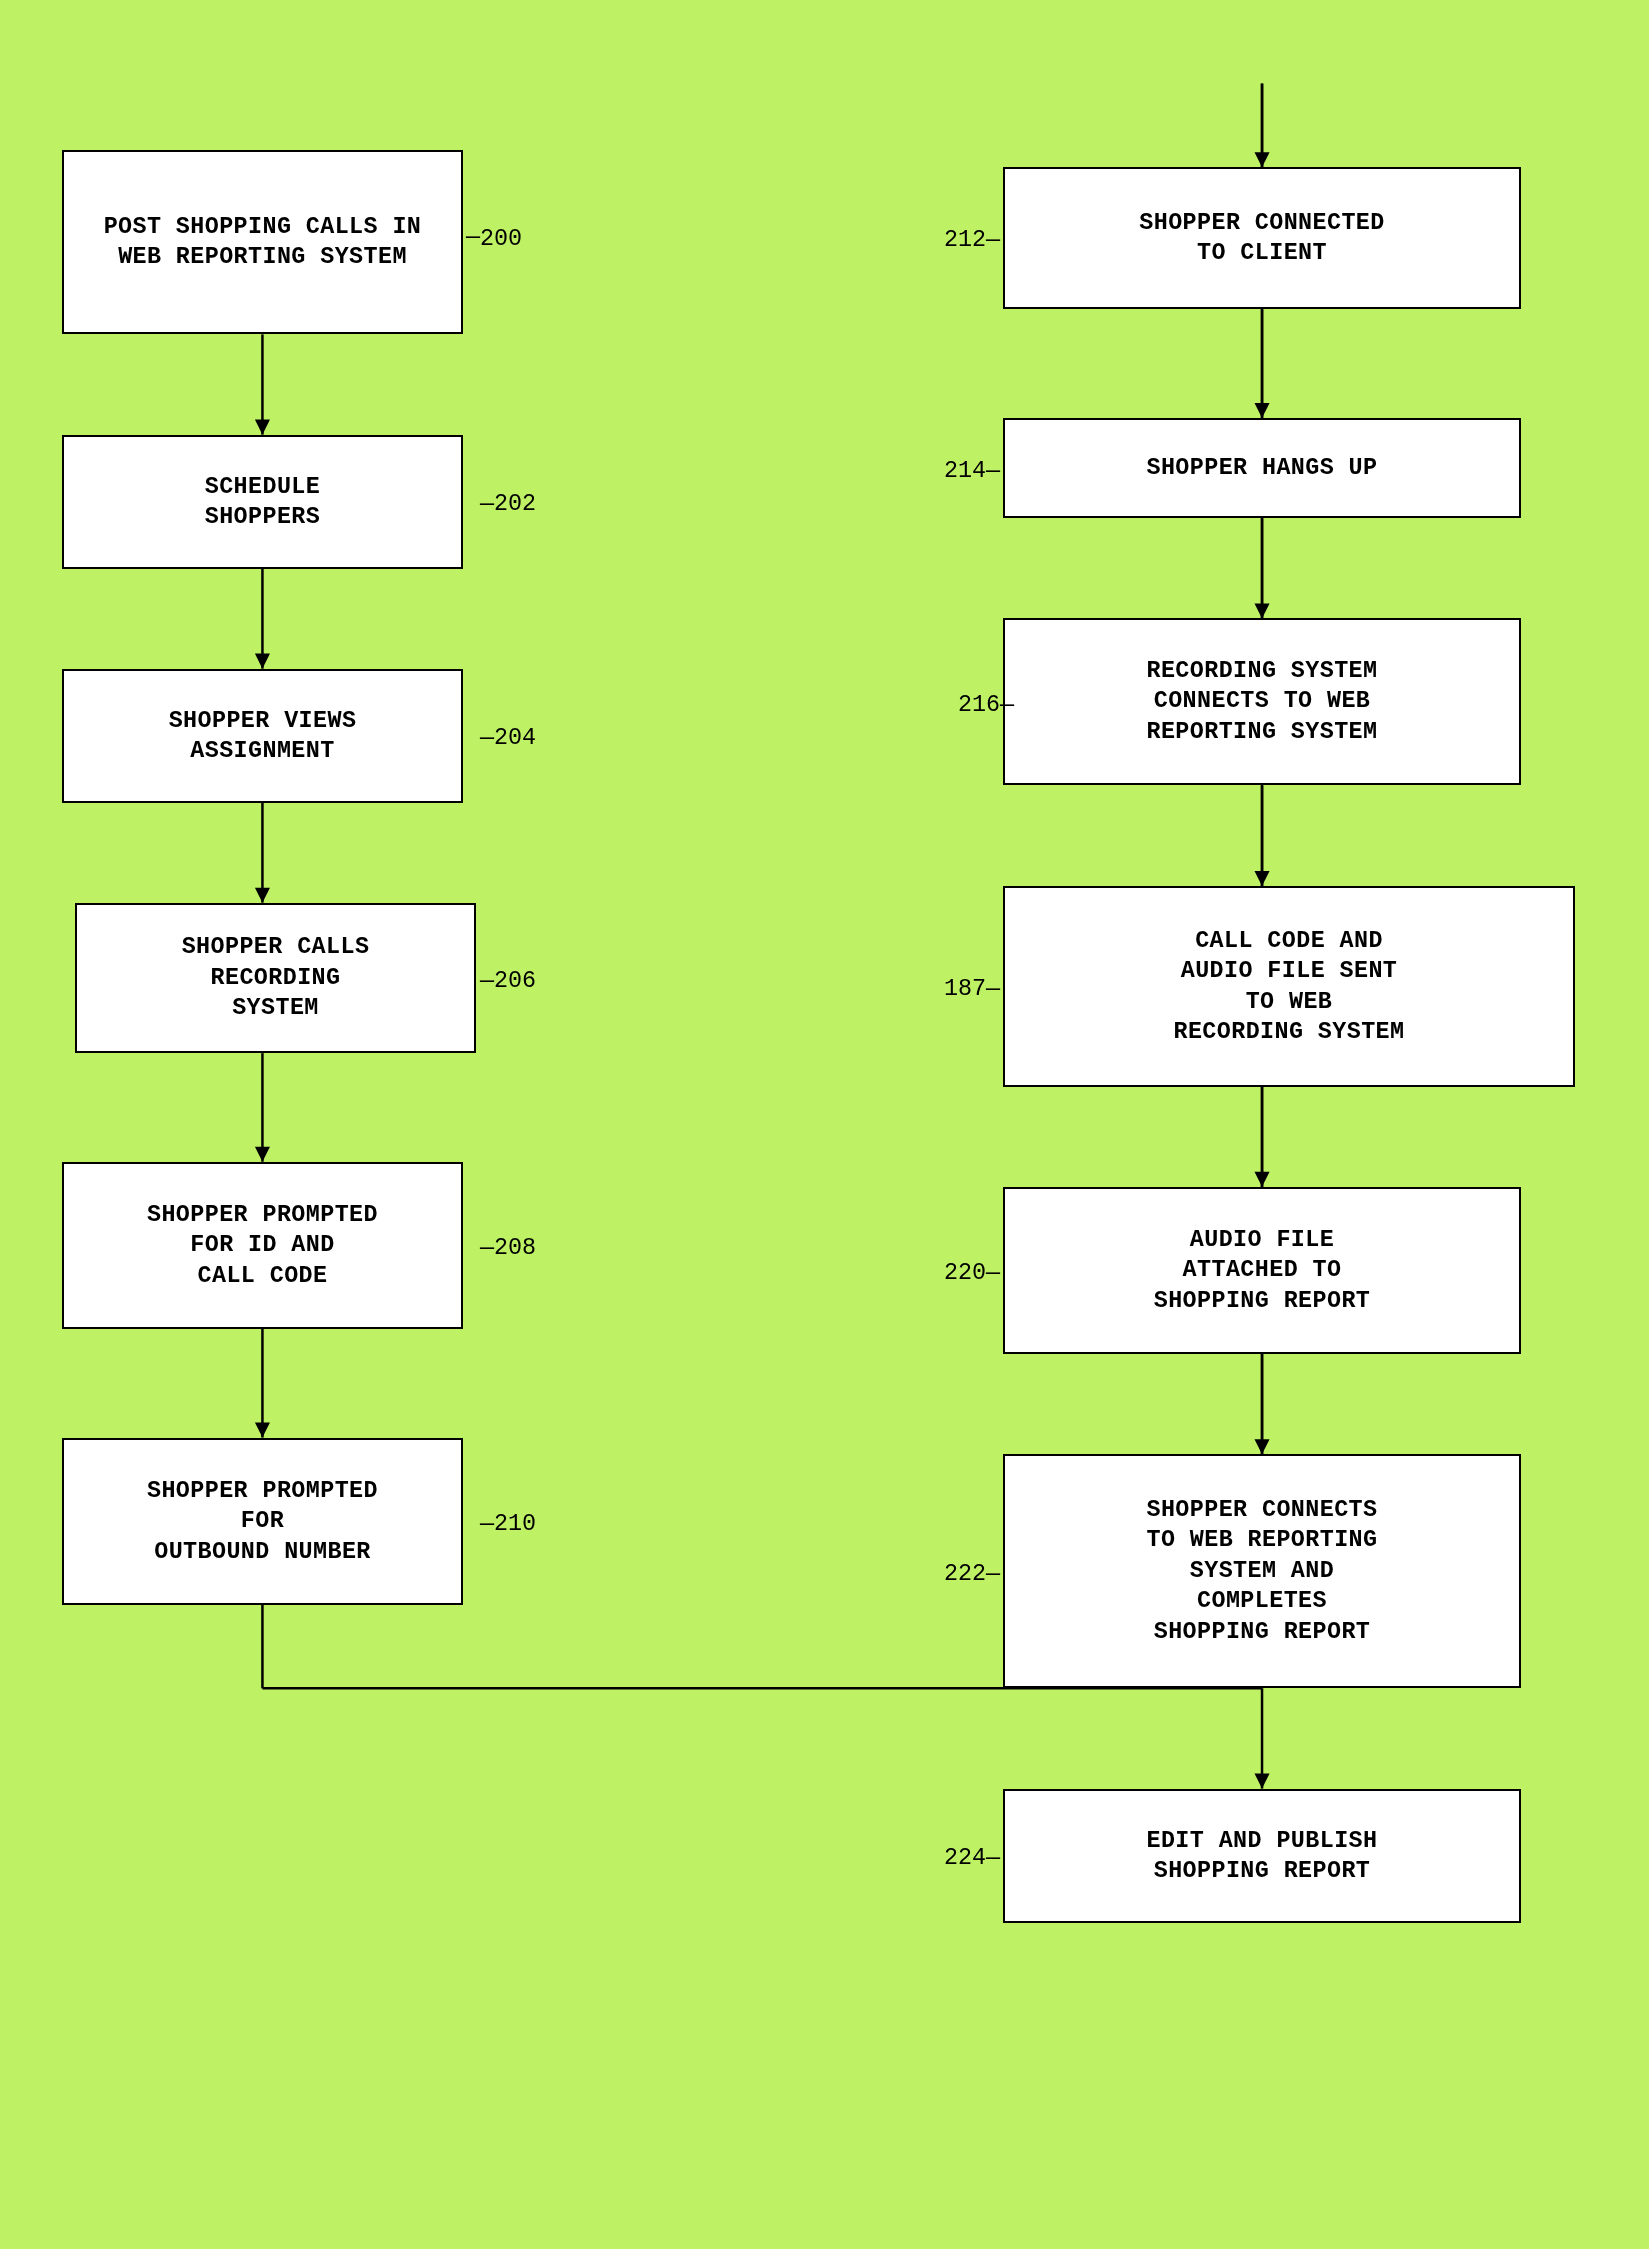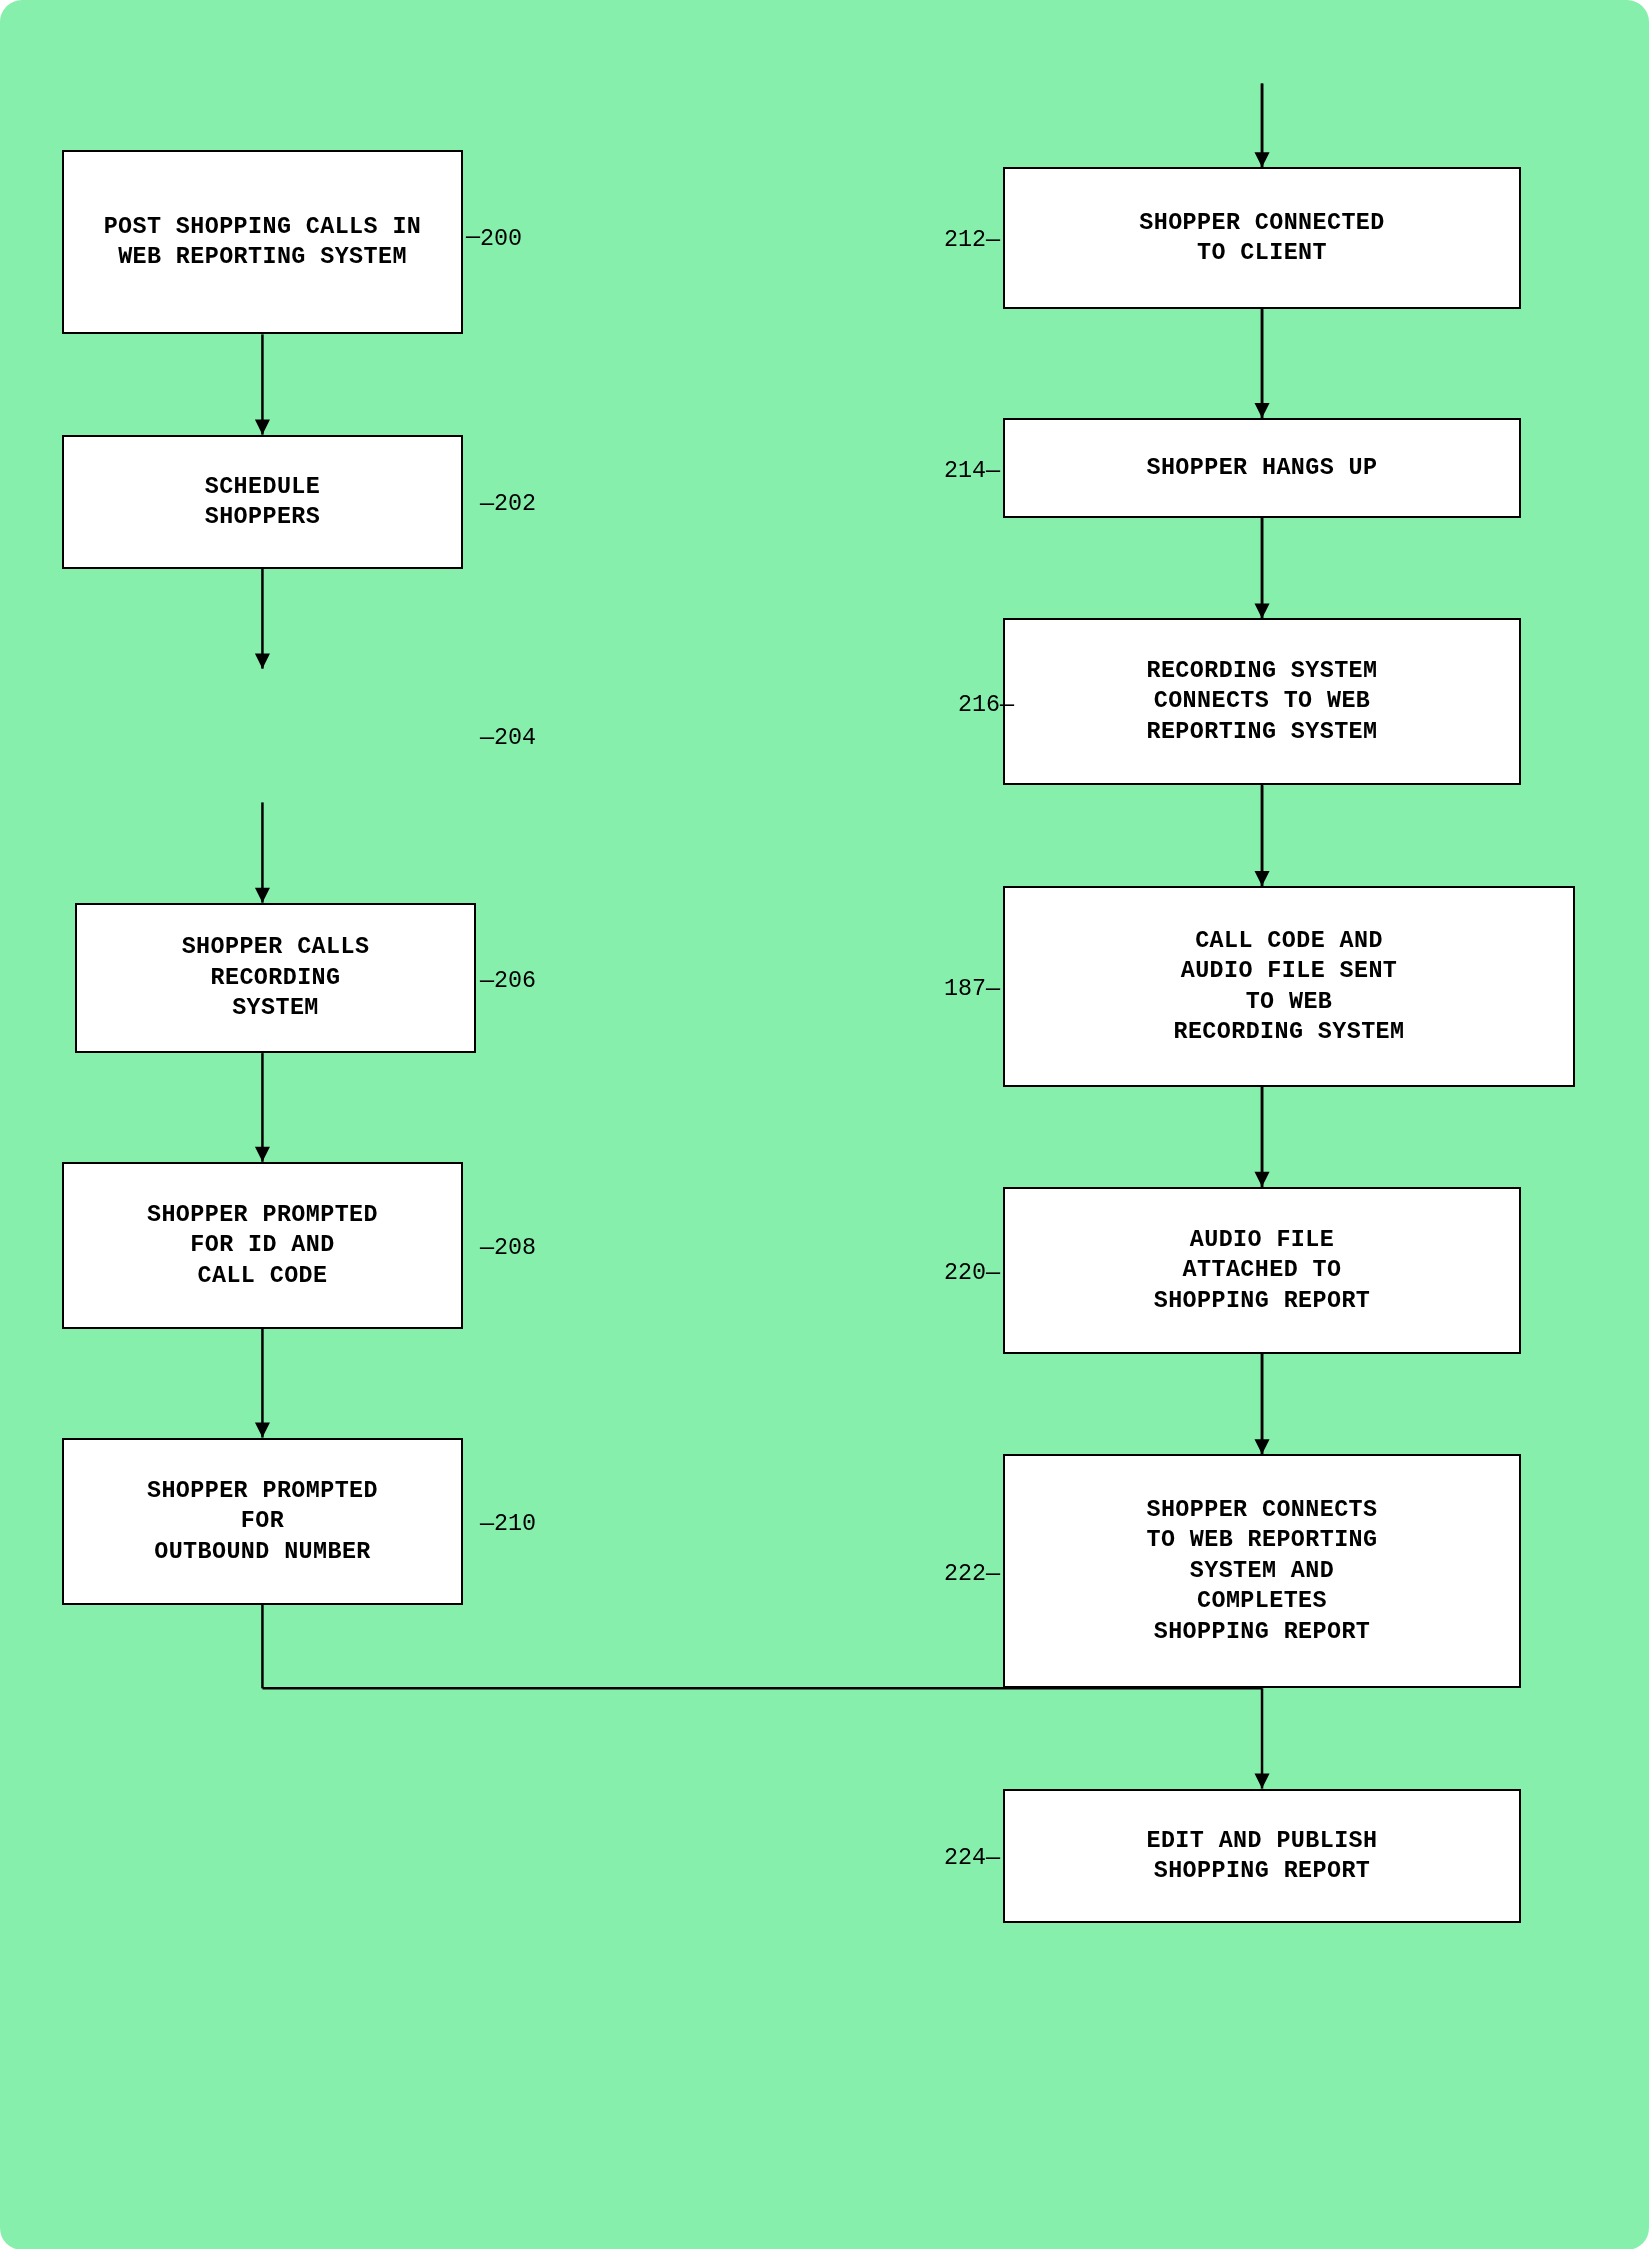--- a/index.html
+++ b/index.html
@@ -9,22 +9,21 @@
       width: 1649px;
       min-height: 2250px;
       position: relative;
       overflow: hidden;
     }
 
     .diagram-container {
       position: relative;
       width: 1649px;
       height: 2250px;
-      background: #86efac;
-      border-radius: 22px;
+      background: #bef264;
     }
 
     
     .flow-box {
       position: absolute;
       border: 2.5px solid #000;
       background: #fff;
       display: flex;
       align-items: center;
       justify-content: center;
@@ -112,20 +111,23 @@
 SYSTEM</span>
   </div>
   <span class="label" style="left:480px; top:226px;">200</span>
   <span style="position:absolute; left:466px; top:224px; font-size:23.4px;">—</span>
 
   <div class="flow-box" style="left:62px; top:435px; width:401px; height:134px;">
     <span>SCHEDULE<br>SHOPPERS</span>
   </div>
   <span class="label" style="left:480px; top:491px;">—202</span>
 
+  <div class="flow-box" style="left:62px; top:669px; width:401px; height:134px;">
+    <span>SHOPPER VIEWS<br>ASSIGNMENT</span>
+  </div>
   <span class="label" style="left:480px; top:725px;">—204</span>
 
   <div class="flow-box" style="left:75px; top:903px; width:401px; height:150px;">
     <span>SHOPPER CALLS<br>RECORDING<br>SYSTEM</span>
   </div>
   <span class="label" style="left:480px; top:968px;">—206</span>
 
   <div class="flow-box" style="left:62px; top:1162px; width:401px; height:167px;">
     <span>SHOPPER PROMPTED<br>FOR ID AND<br>CALL CODE</span>
   </div>

